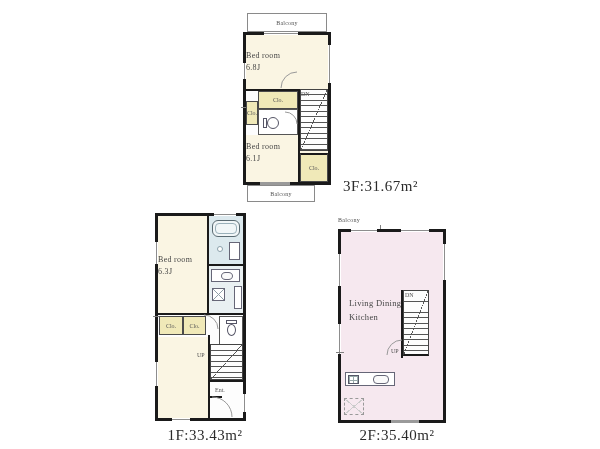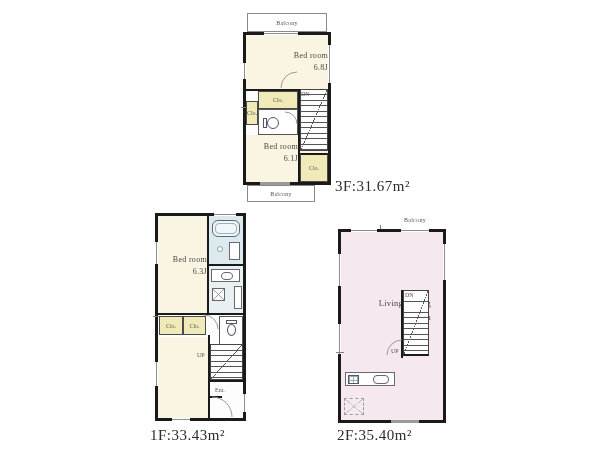--- a/index.html
+++ b/index.html
@@ -4,21 +4,21 @@
 <style>
   *{margin:0;padding:0;box-sizing:border-box}
   html,body{width:600px;height:449px;background:#fff}
   body{font-family:"Liberation Serif",serif;position:relative;overflow:hidden;color:#3a3a3a}
   #canvas{position:absolute;left:0;top:0;width:600px;height:449px;background:#fff}
   .plan{position:absolute}
   .main{position:absolute;border:3px solid #1a1a1a;background:#faf5e3}
   .balcony{position:absolute;border:1px solid #8a8a8a;background:#fff;display:flex;align-items:center;justify-content:center}
   .room{position:absolute}
   .wall{position:absolute;background:#1a1a1a}
-  .rlbl{position:absolute;text-align:right;font-size:8px;line-height:1.5;color:#474747;letter-spacing:.3px}
+  .rlbl{position:absolute;text-align:left;font-size:8px;line-height:1.5;color:#474747;letter-spacing:.3px}
   .t6{font-size:6px;color:#555;letter-spacing:.2px}
   .t5{position:absolute;font-size:6px;color:#555;line-height:1}
   .clo{position:absolute;background:#f0e9b8;border:1px solid #4a4a4a;display:flex;align-items:center;justify-content:center;font-size:6px;color:#555;overflow:hidden}
   .stairs{position:absolute;border:1px solid #444;background:
     linear-gradient(to bottom right,transparent 49.3%,#555 49.3% 50.7%,transparent 50.7%),
     repeating-linear-gradient(to bottom,#fdfdfd 0 4.5px,#555 4.5px 5.5px)}
   .toilet{position:absolute}
   .toilet .tank{position:absolute;background:#fff;border:1px solid #556}
   .toilet .bowl{position:absolute;background:#fff;border:1px solid #556;border-radius:50%}
   .tub{position:absolute;border:1px solid #5a6a72;border-radius:6px;background:#f1f6f8}
@@ -95,21 +95,21 @@
       <div class="room" style="left:0;top:100px;width:52px;height:47px;background:#faf5e3"></div>
       <div class="rlbl" style="left:0;top:106px;width:52px">
         <div>Bed room</div>
         <div>6.1J</div>
       </div>
     </div>
     <div class="balcony" style="left:4px;top:172px;width:68px;height:17px">
       <span class="t6">Balcony</span>
     </div>
   </div>
-  <div class="area-lbl" style="left:335px;top:178px">3F:31.67m²</div>
+  <div class="area-lbl" style="left:343px;top:178px">3F:31.67m²</div>
 
   <div class="plan" style="left:155px;top:213px;width:91px;height:208px">
     <div class="main" style="left:0;top:0;width:91px;height:208px;background:#fdfdfd">
 
       <div class="winv" style="left:-3px;top:26px;height:22px"></div>
       <div class="winv" style="left:-3px;top:146px;height:24px"></div>
       <div class="winh" style="left:56px;top:-3px;width:22px"></div>
       <div class="winh" style="left:14px;bottom:-3px;width:18px"></div>
       <div class="winv" style="right:-3px;top:178px;height:18px"></div>
       <div class="tick" style="left:-5px;top:100px;width:8px;height:1px"></div>
@@ -157,21 +157,21 @@
       <div class="stairs" style="left:52px;top:128px;width:33px;height:36px"></div>
       <span class="t5" style="left:39px;top:136px">UP</span>
       <div class="wall" style="left:52px;top:164px;width:33px;height:2px"></div>
       <span class="t5" style="left:57px;top:171px">Ent.</span>
       <div class="wall" style="left:52px;top:180px;width:12px;height:2px"></div>
       <svg class="arc" style="left:54px;top:181px" width="20" height="20" viewBox="0 0 20 20">
         <path d="M0 0 A20 20 0 0 1 20 20" fill="none" stroke="#999" stroke-width="1"></path>
       </svg>
     </div>
   </div>
-  <div class="area-lbl" style="left:150px;top:427px;width:110px;">1F:33.43m²</div>
+  <div class="area-lbl" style="left:150px;top:427px;width:110px;text-align:center">1F:33.43m²</div>
 
   <div class="plan" style="left:338px;top:216px;width:110px;height:210px">
     <div class="rlbl" style="left:0;top:0;width:88px;font-size:6px;color:#555">Balcony</div>
     <div class="tick" style="left:42px;top:9px;width:1px;height:5px"></div>
     <div class="main" style="left:0;top:13px;width:108px;height:194px;background:#f6e8ef">
 
       <div class="winh" style="left:10px;top:-3px;width:26px"></div>
       <div class="winh" style="left:60px;top:-3px;width:28px"></div>
       <div class="winv" style="left:-3px;top:22px;height:32px"></div>
       <div class="winv" style="left:-3px;top:92px;height:30px"></div>
@@ -192,15 +192,15 @@
         <path d="M15 0 A15 15 0 0 0 0 15" fill="none" stroke="#999" stroke-width="1"></path>
       </svg>
 
       <div class="counter" style="left:4px;top:140px;width:50px;height:14px">
         <div class="stove" style="left:2px;top:2px;width:11px;height:9px"></div>
         <div class="sink" style="left:27px;top:2px;width:16px;height:9px;border-radius:4px"></div>
       </div>
       <div class="fridge" style="left:3px;top:166px;width:20px;height:17px"></div>
     </div>
   </div>
-  <div class="area-lbl" style="left:337px;top:427px;width:120px;text-align:left">2F:35.40m²</div>
+  <div class="area-lbl" style="left:337px;top:427px;width:120px;text-align:center">2F:35.40m²</div>
 
 </div>
 
 </body></html>

